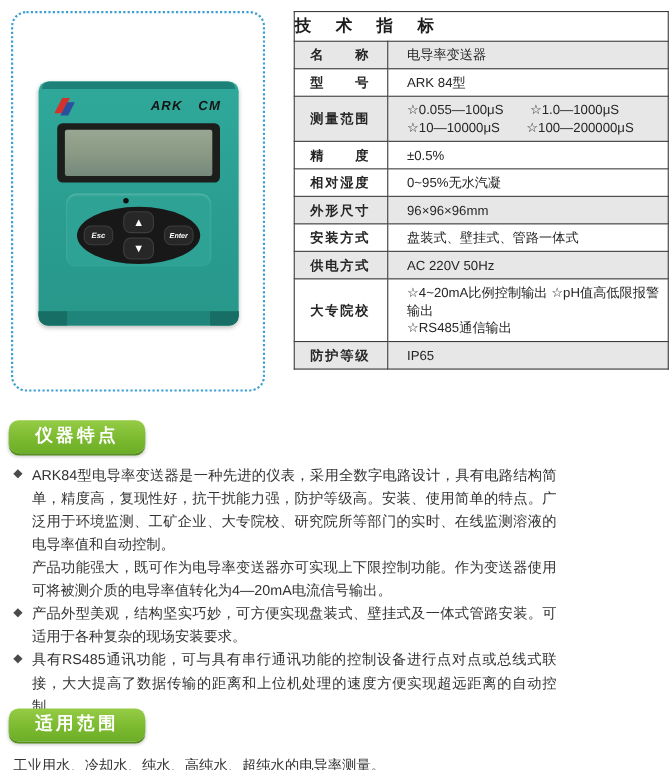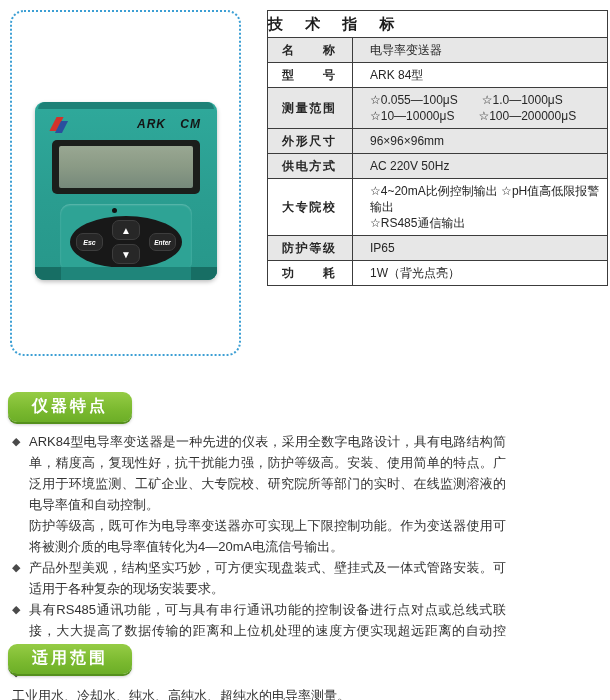--- a/index.html
+++ b/index.html
@@ -3,21 +3,21 @@
 <meta charset="utf-8">
 <style>
   * { margin:0; padding:0; box-sizing:border-box; }
   html,body { width:610px; height:700px; background:#ffffff;
     font-family:"Liberation Sans","DejaVu Sans",sans-serif; color:#2e2e2e; overflow:hidden; }
   .page { position:relative; width:610px; height:700px; }
 
   
   .photo-box { position:absolute; left:10px; top:10px; width:231px; height:346px;
     border:2px dotted #3c9fd4; border-radius:14px; background:#fff; }
-  .device { position:absolute; left:23px; top:90px; width:182px; height:178px;
+  .device { position:absolute; left:23px; top:62px; width:182px; height:222px;
     background:linear-gradient(180deg,#2fa99b 0%,#2a9d90 55%,#27978a 100%);
     border-radius:9px; box-shadow:0 2px 4px rgba(0,0,0,.25); }
   .device::before { content:""; position:absolute; left:3px; right:3px; top:0; height:7px;
     background:#1d8177; border-radius:8px 8px 0 0; }
   .device-bottom { position:absolute; left:0; right:0; bottom:0; height:13px;
     background:#1f857a; border-radius:0 0 9px 9px; }
   .device-bottom::before, .device-bottom::after { content:""; position:absolute; bottom:0; width:26px; height:13px; background:#176e64; }
   .device-bottom::before { left:0; border-radius:0 0 0 9px; }
   .device-bottom::after { right:0; border-radius:0 0 9px 0; }
   .device-header { position:absolute; left:18px; right:16px; top:13px; height:18px;
@@ -53,21 +53,21 @@
   td.lbl { font-weight:bold; padding-left:14px; padding-right:12px; }
   td.lbl span { display:inline-block; min-width:53px; text-align:justify; text-align-last:justify; }
   td.val { padding-left:17px; padding-right:6px; white-space:pre-line; }
   tr.alt td { background:#e7e7e7; }
 
   
   .badge { display:inline-block; margin-left:8px; padding:4px 24px 5px;
     background:linear-gradient(180deg,#95cc45 0%,#7ab92f 60%,#6cae27 100%);
     border-radius:9px; color:#ffffff; font-size:16px; font-weight:bold; letter-spacing:3px;
     box-shadow:0 2px 0 #55901d, 0 3px 3px rgba(0,0,0,.18); }
-  .features { position:absolute; left:0; top:392px; width:512px; }
+  .features { position:absolute; left:0; top:382px; width:512px; }
   .bullets { margin:9px 6px 0 12px; }
   .bullet { position:relative; padding-left:17px; font-size:13px; line-height:21px; color:#333; text-align:justify; }
   .bullet .marker { position:absolute; left:0; top:0; font-size:11px; color:#4a4a4a; }
   .bullet-sub { padding-left:17px; font-size:13px; line-height:21px; color:#333; text-align:justify; }
   .application { position:absolute; left:0; top:644px; width:610px; }
   .app-text { margin:12px 6px 0 12px; font-size:13px; line-height:20px; color:#333; }
 </style>
 </head>
 <body>
 
@@ -113,52 +113,60 @@
         </tr>
     <tr>
       <td class="lbl"><span>型　号</span></td>
       <td class="val">ARK 84型</td>
         </tr>
     <tr class="alt">
       <td class="lbl"><span>测量范围</span></td>
       <td class="val">☆0.055—100μS　　☆1.0—1000μS
 ☆10—10000μS　　☆100—200000μS</td>
         </tr>
+    <tr>
+      <td class="lbl"><span>精　度</span></td>
+      <td class="val">±0.5%</td>
+        </tr>
+    <tr>
+      <td class="lbl"><span>相对湿度</span></td>
+      <td class="val">0~95%无水汽凝</td>
+        </tr>
     <tr class="alt">
       <td class="lbl"><span>外形尺寸</span></td>
       <td class="val">96×96×96mm</td>
+        </tr>
+    <tr>
+      <td class="lbl"><span>安装方式</span></td>
+      <td class="val">盘装式、壁挂式、管路一体式</td>
         </tr>
     <tr class="alt">
       <td class="lbl"><span>供电方式</span></td>
       <td class="val">AC 220V 50Hz</td>
         </tr>
     <tr>
       <td class="lbl"><span>大专院校</span></td>
       <td class="val">☆4~20mA比例控制输出 ☆pH值高低限报警输出
 ☆RS485通信输出</td>
         </tr>
     <tr class="alt">
       <td class="lbl"><span>防护等级</span></td>
       <td class="val">IP65</td>
         </tr>
-    <tr>
-      <td class="lbl"><span>功　耗</span></td>
-      <td class="val">1W（背光点亮）</td>
-        </tr>
   </tbody>
     </table>
 
   <div class="features">
     <div class="badge">仪器特点</div>
     <div class="bullets">
       <div class="bullet">
         <span class="marker">◆</span>
         <span>ARK84型电导率变送器是一种先进的仪表，采用全数字电路设计，具有电路结构简单，精度高，复现性好，抗干扰能力强，防护等级高。安装、使用简单的特点。广泛用于环境监测、工矿企业、大专院校、研究院所等部门的实时、在线监测溶液的电导率值和自动控制。</span>
       </div>
-      <div class="bullet-sub">防护等级高，既可作为电导率变送器亦可实现上下限控制功能。作为变送器使用可将被测介质的电导率值转化为4—20mA电流信号输出。</div>
+      <div class="bullet-sub">产品功能强大，既可作为电导率变送器亦可实现上下限控制功能。作为变送器使用可将被测介质的电导率值转化为4—20mA电流信号输出。</div>
       <div class="bullet">
         <span class="marker">◆</span>
         <span>产品外型美观，结构坚实巧妙，可方便实现盘装式、壁挂式及一体式管路安装。可适用于各种复杂的现场安装要求。</span>
       </div>
       <div class="bullet">
         <span class="marker">◆</span>
         <span>具有RS485通讯功能，可与具有串行通讯功能的控制设备进行点对点或总线式联接，大大提高了数据传输的距离和上位机处理的速度方便实现超远距离的自动控制。</span>
       </div>
       <div class="bullet">
         <span class="marker">◆</span>

